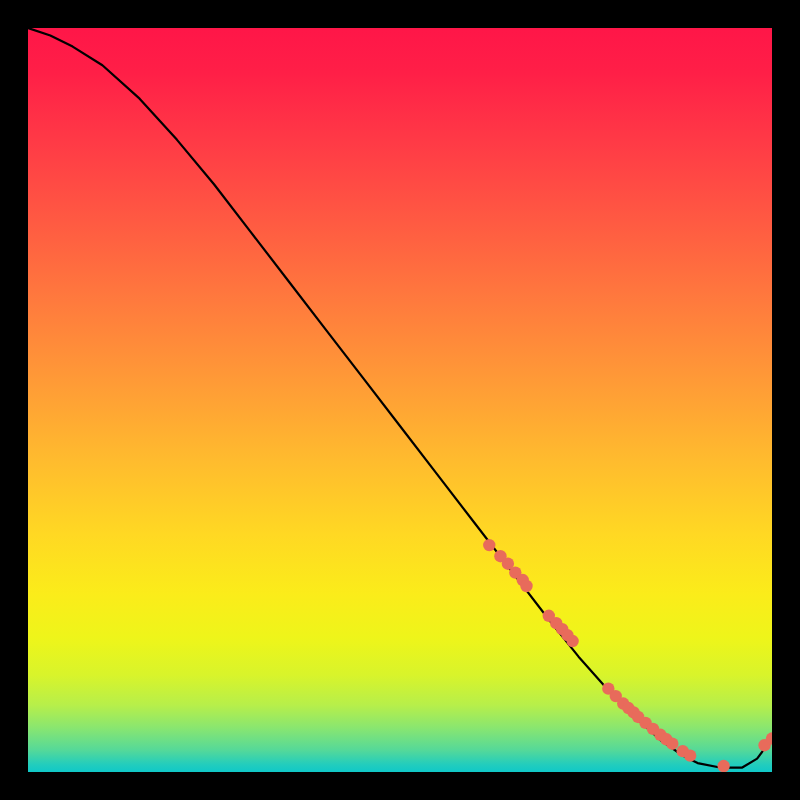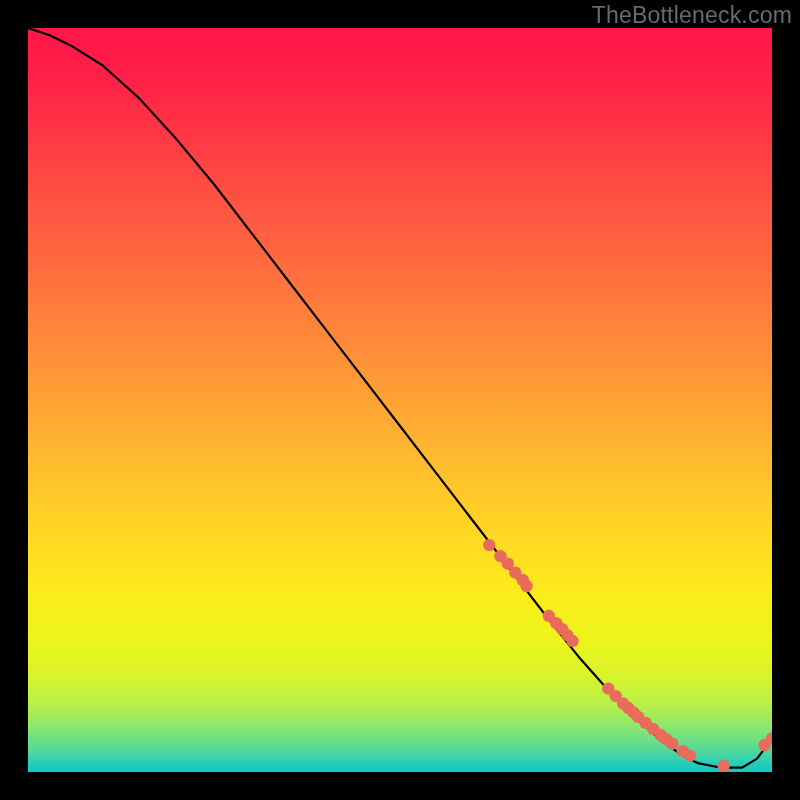--- a/index.html
+++ b/index.html
@@ -62,21 +62,20 @@
   }
   svg.overlay {
     position: absolute;
     inset: 0;
   }
 </style>
 </head>
 <body>
 
 <div class="frame">
-  <div class="watermark">TheBottleneck.com</div>
 
   <div class="plot-area">
     <div class="gradient"></div>
     <svg class="overlay" viewBox="0 0 744 744" preserveAspectRatio="none">
       <path id="curve-path" fill="none" stroke="#000000" stroke-width="2.2" stroke-linecap="round" stroke-linejoin="round" d="M0.00 0.00 L22.32 7.44 L44.64 18.60 L74.40 37.20 L111.60 70.68 L148.80 111.60 L186.00 156.24 L223.20 204.60 L260.40 252.96 L297.60 301.32 L334.80 349.68 L372.00 398.04 L409.20 446.40 L446.40 494.76 L483.60 543.12 L520.80 591.48 L550.56 628.68 L580.32 662.16 L610.08 691.92 L632.40 712.01 L654.72 727.63 L669.60 735.07 L691.92 739.54 L714.24 739.54 L729.12 730.61 L744.00 710.52"></path>
       <g id="dots-group">
           <circle cx="461.28" cy="517.08" r="6.2" fill="#e86b5b"></circle>
           <circle cx="472.44" cy="528.24" r="6.2" fill="#e86b5b"></circle>
           <circle cx="479.88" cy="535.68" r="6.2" fill="#e86b5b"></circle>
           <circle cx="487.32" cy="544.61" r="6.2" fill="#e86b5b"></circle>

